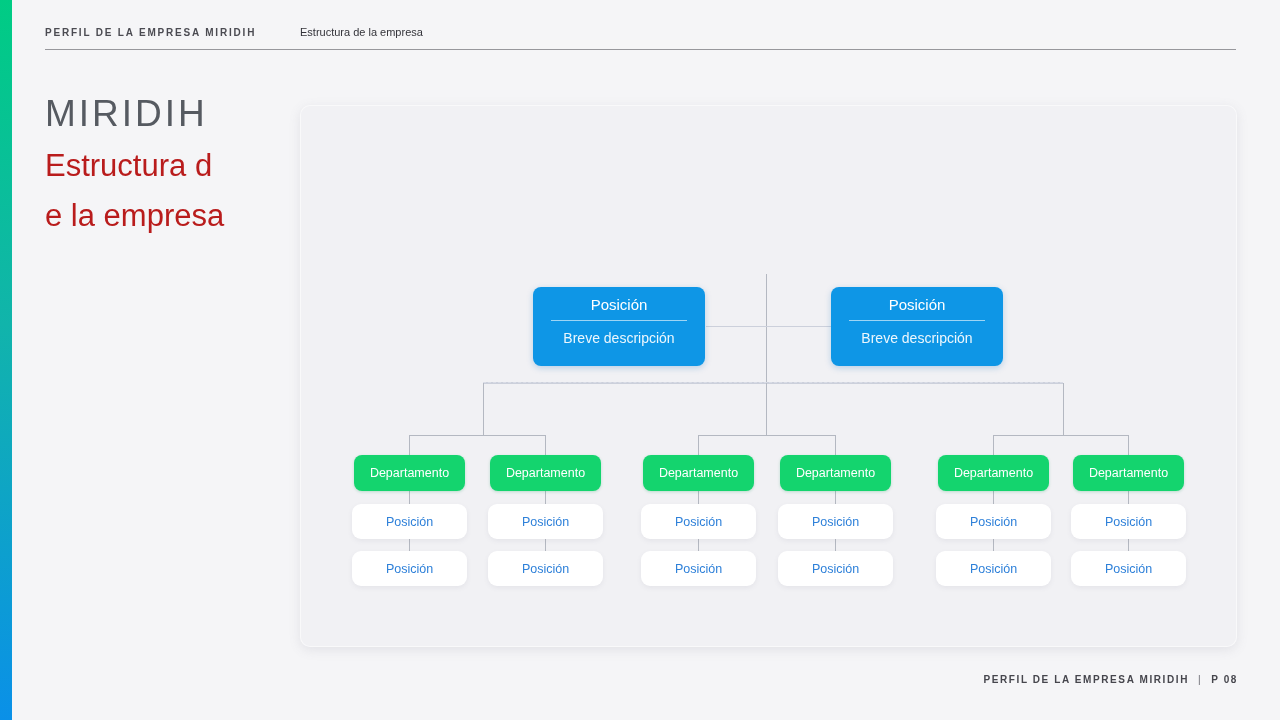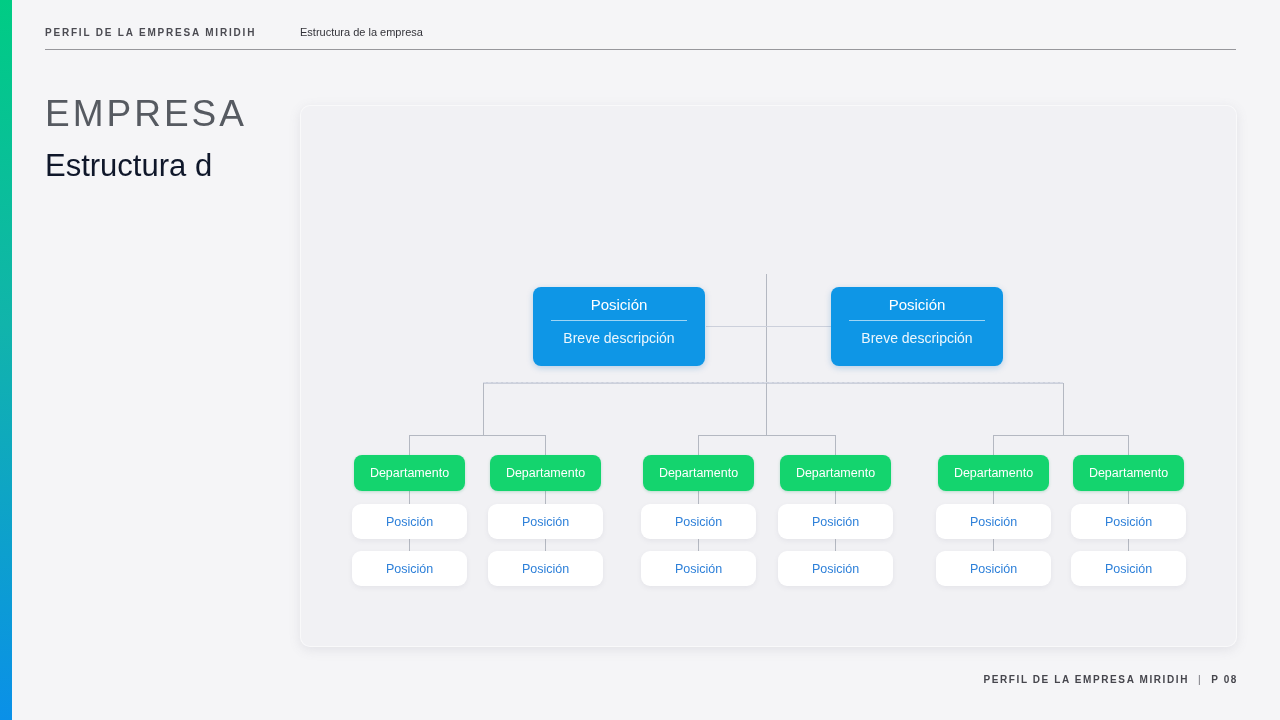--- a/index.html
+++ b/index.html
@@ -15,21 +15,21 @@
   
   .hdr-left { position:absolute; left:45px; top:27px; font-size:10px; letter-spacing:1.8px;
     color:#4b4b52; font-weight:bold; }
   .hdr-section { position:absolute; left:300px; top:26px; font-size:11px; color:#33333a; }
   .hdr-rule { position:absolute; left:45px; top:49px; width:1191px; height:1px; background:#97979c; }
 
   
   .brand { position:absolute; left:45px; top:93px; font-size:37px; font-weight:200;
     letter-spacing:3px; color:#565a61; }
   .page-title { position:absolute; left:45px; top:141px; font-size:31px; font-weight:400;
-    color:#0f172a; line-height:50px; }
+    color:#b91c1c; line-height:50px; }
 
   
   .panel { position:absolute; left:300px; top:105px; width:937px; height:542px;
     background:#f1f1f4; border-radius:10px;
     box-shadow:0 3px 12px rgba(110,110,135,.14), 0 0 0 1px rgba(255,255,255,.55) inset; }
 
   
   .cline { position:absolute; background:#b4b8c1; z-index:1; }
   .cline.v { width:1px; }
   .cline.h { height:1px; }
@@ -74,23 +74,24 @@
 <body>
 
 <div class="slide">
 
   <div class="edge-bar"></div>
 
   <span class="hdr-left">PERFIL DE LA EMPRESA MIRIDIH</span>
   <span class="hdr-section">Estructura de la empresa</span>
   <div class="hdr-rule"></div>
 
-  <div class="brand">EMPRESA</div>
+  <div class="brand">MIRIDIH</div>
   <div class="page-title">
     <span>Estructura d</span><br>
+    <span>e la empresa</span>
   </div>
 
   <div class="panel"></div>
 
   <div class="cline v" style="left:766px; top:274px; height:109px;"></div>
   <div class="cline h light" style="left:706px; top:326px; width:125px;"></div>
   <div class="dashline" style="left:483px; top:382px; width:580px;"></div>
   <div class="cline v" style="left:483px; top:383px; height:53px;"></div>
   <div class="cline v" style="left:766px; top:383px; height:53px;"></div>
   <div class="cline v" style="left:1063px; top:383px; height:53px;"></div>

